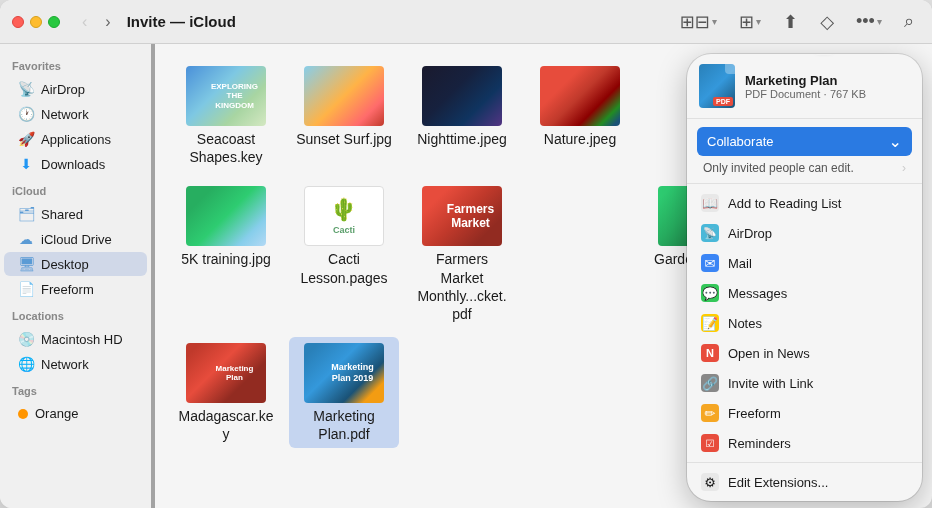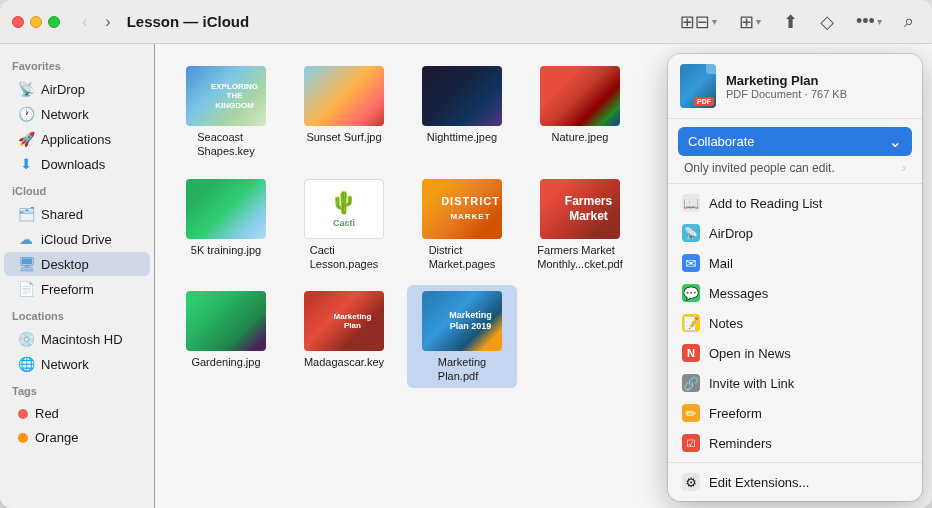--- a/index.html
+++ b/index.html
@@ -86,21 +86,21 @@
     }
     .toolbar-btn .small-arrow { font-size: 10px; color: #888; }
     .main-content {
       display: flex;
       flex: 1;
       overflow: hidden;
     }
     .sidebar {
       width: 155px;
       background: #f0f0f0;
-      border-right: 1px solid #a3a3a3;
+      border-right: 4px solid #a3a3a3;
       overflow-y: auto;
       padding: 8px 0;
       flex-shrink: 0;
     }
     .sidebar-section-label {
       font-size: 11px;
       font-weight: 600;
       color: #888;
       padding: 8px 12px 4px 12px;
       text-transform: none;
@@ -150,21 +150,22 @@
       height: 60px;
       border-radius: 4px;
       overflow: hidden;
       display: flex;
       align-items: center;
       justify-content: center;
       margin-bottom: 4px;
       flex-shrink: 0;
     }
     .file-name {
-      font-size: 11px;
+      font-size: 14px;
+      text-align: center;
       color: #1a1a1a;
       line-height: 1.3;
       word-break: break-word;
       max-width: 96px;
     }
     
     .thumb-seacoast { background: linear-gradient(135deg, #4a90d9 0%, #7ec8e3 40%, #a8d5a2 70%, #d4e8c2 100%); }
     .thumb-sunset { background: linear-gradient(135deg, #87CEEB 0%, #FFB347 50%, #FF6B6B 80%, #c0392b 100%); }
     .thumb-nighttime { background: linear-gradient(135deg, #1a1a2e 0%, #16213e 40%, #0f3460 70%, #533483 100%); }
     .thumb-nature { background: linear-gradient(135deg, #e74c3c 30%, #c0392b 50%, #8B0000 70%, #228B22 85%, #1a5276 95%); }
@@ -173,23 +174,23 @@
     .thumb-farmers { background: linear-gradient(135deg, #e74c3c 20%, #c0392b 50%, #922b21 80%); }
     .thumb-gardening { background: linear-gradient(135deg, #2ecc71 10%, #27ae60 40%, #1e8449 70%, #4a235a 90%); }
     .thumb-madagascar { background: linear-gradient(135deg, #c0392b 10%, #e74c3c 40%, #922b21 70%); }
     .thumb-marketing { background: linear-gradient(135deg, #2980b9 10%, #3498db 40%, #1a5276 70%, #f39c12 85%); }
     .thumb-pages { background: #fff; border: 1px solid #ddd; display: flex; align-items: center; justify-content: center; }
     
     .popover {
       position: absolute;
       top: 10px;
       right: 10px;
-      width: 254px;
+      width: 235px;
       background: #f5f5f5;
-      border-radius: 12px;
+      border-radius: 24px;
       box-shadow: 0 8px 30px rgba(0,0,0,0.25), 0 0 0 1px rgba(0,0,0,0.12);
       overflow: hidden;
       z-index: 100;
     }
     .popover-header {
       padding: 10px 12px;
       display: flex;
       align-items: center;
       gap: 10px;
       border-bottom: 1px solid #e0e0e0;
@@ -330,21 +331,21 @@
   <div class="titlebar">
     <div class="traffic-lights">
       <div class="traffic-light tl-red"></div>
       <div class="traffic-light tl-yellow"></div>
       <div class="traffic-light tl-green"></div>
     </div>
     <div class="nav-buttons">
       <button class="nav-btn disabled">‹</button>
       <button class="nav-btn">›</button>
     </div>
-    <span class="breadcrumb">Lesson — iCloud</span>
+    <span class="breadcrumb">Invite — iCloud</span>
     <div class="toolbar-right">
       <button class="toolbar-btn">
         <span>⊞⊟</span>
         <span class="small-arrow">▾</span>
       </button>
       <button class="toolbar-btn">
         <span>⊞</span>
         <span class="small-arrow">▾</span>
       </button>
       <button class="toolbar-btn">
@@ -407,24 +408,20 @@
         <span class="icon">💿</span>
         <span>Macintosh HD</span>
       </div>
       <div class="sidebar-item">
         <span class="icon">🌐</span>
         <span>Network</span>
       </div>
 
       <div class="sidebar-section-label">Tags</div>
       <div class="sidebar-item">
-        <div class="sidebar-tag-dot" style="background:#fe5f57;"></div>
-        <span>Red</span>
-      </div>
-      <div class="sidebar-item">
         <div class="sidebar-tag-dot" style="background:#ff9500;"></div>
         <span>Orange</span>
       </div>
     </div>
 
     <div class="file-area">
       <div class="file-grid">
 
         <div class="file-item">
           <div class="file-thumb thumb-seacoast">
@@ -454,26 +451,20 @@
         <div class="file-item">
           <div class="file-thumb thumb-pages">
             <div class="cacti-drawing">
               <div style="font-size:22px;">🌵</div>
               <div style="font-size:9px;color:#5a9e6a;font-weight:600;">Cacti</div>
             </div>
           </div>
           <div class="file-name">Cacti<br>Lesson.pages</div>
         </div>
         <div class="file-item">
-          <div class="file-thumb thumb-district">
-            <div class="thumb-text" style="font-size:11px;letter-spacing:1px;">DISTRICT<br><span style="font-size:8px;">MARKET</span></div>
-          </div>
-          <div class="file-name">District<br>Market.pages</div>
-        </div>
-        <div class="file-item">
           <div class="file-thumb thumb-farmers">
             <div class="thumb-text" style="font-size:12px;">Farmers<br>Market</div>
           </div>
           <div class="file-name">Farmers Market<br>Monthly...cket.pdf</div>
         </div>
 
         <div></div>
 
         <div class="file-item">
           <div class="file-thumb thumb-gardening"></div>

